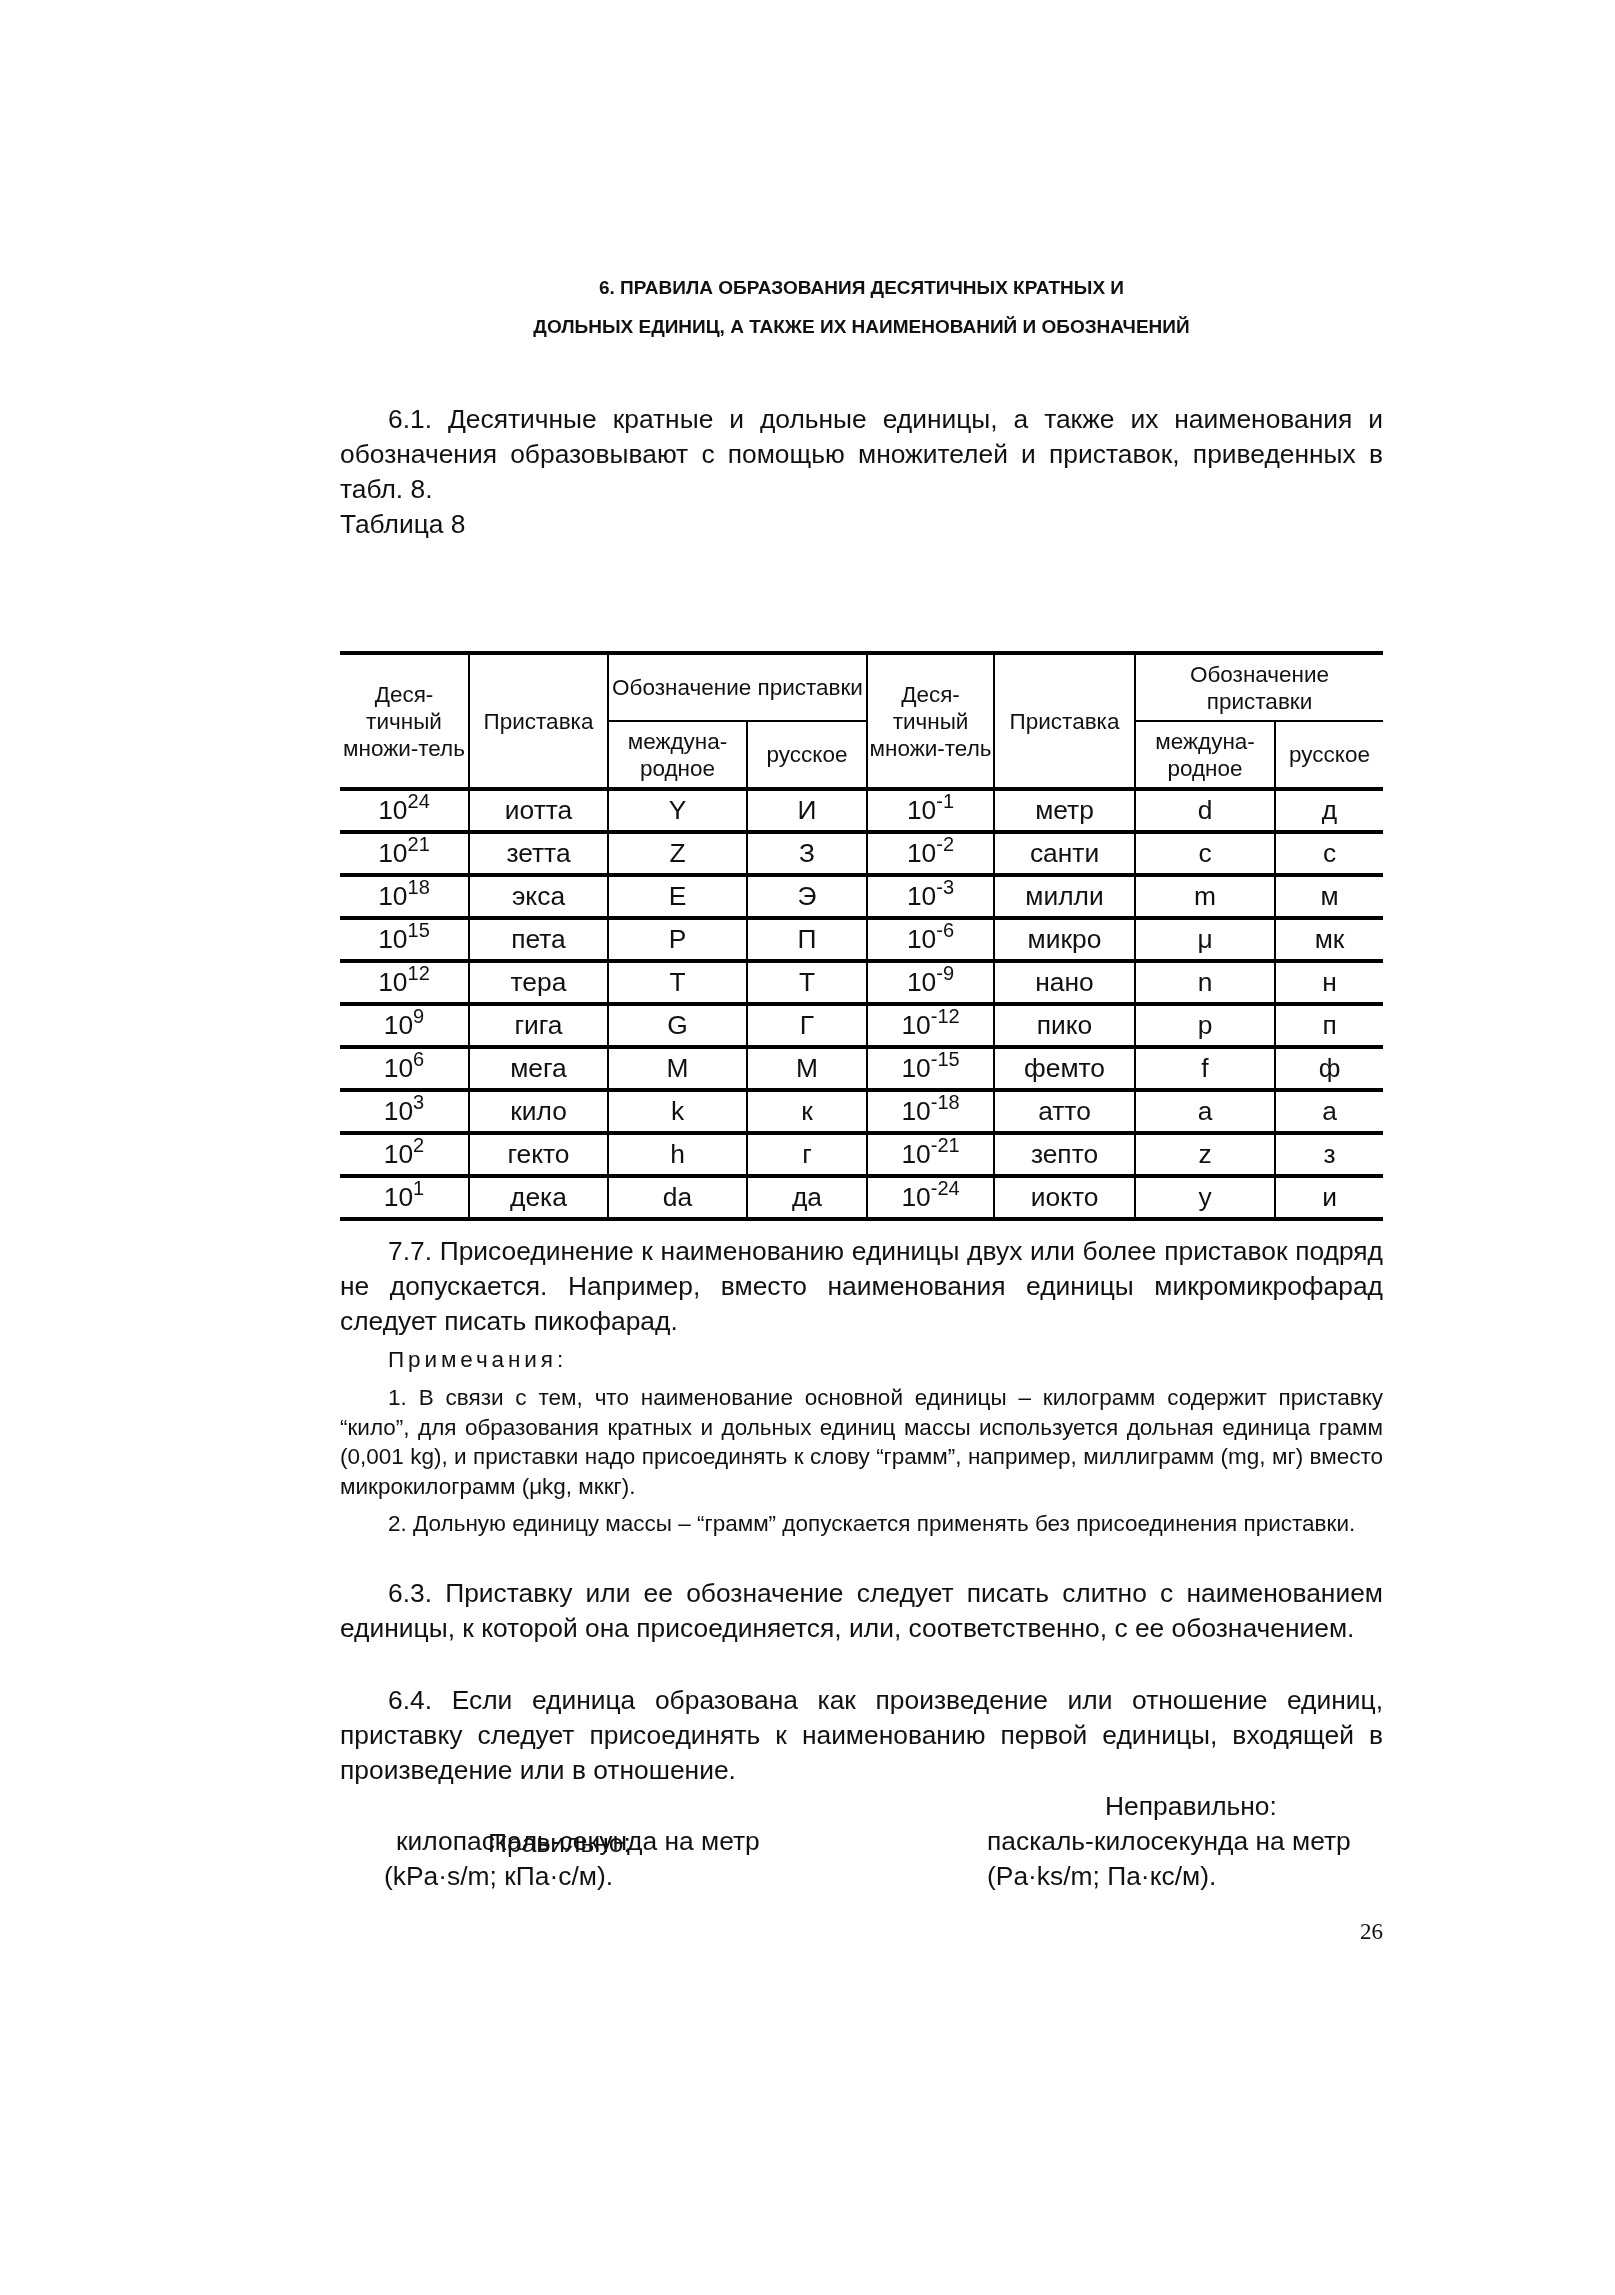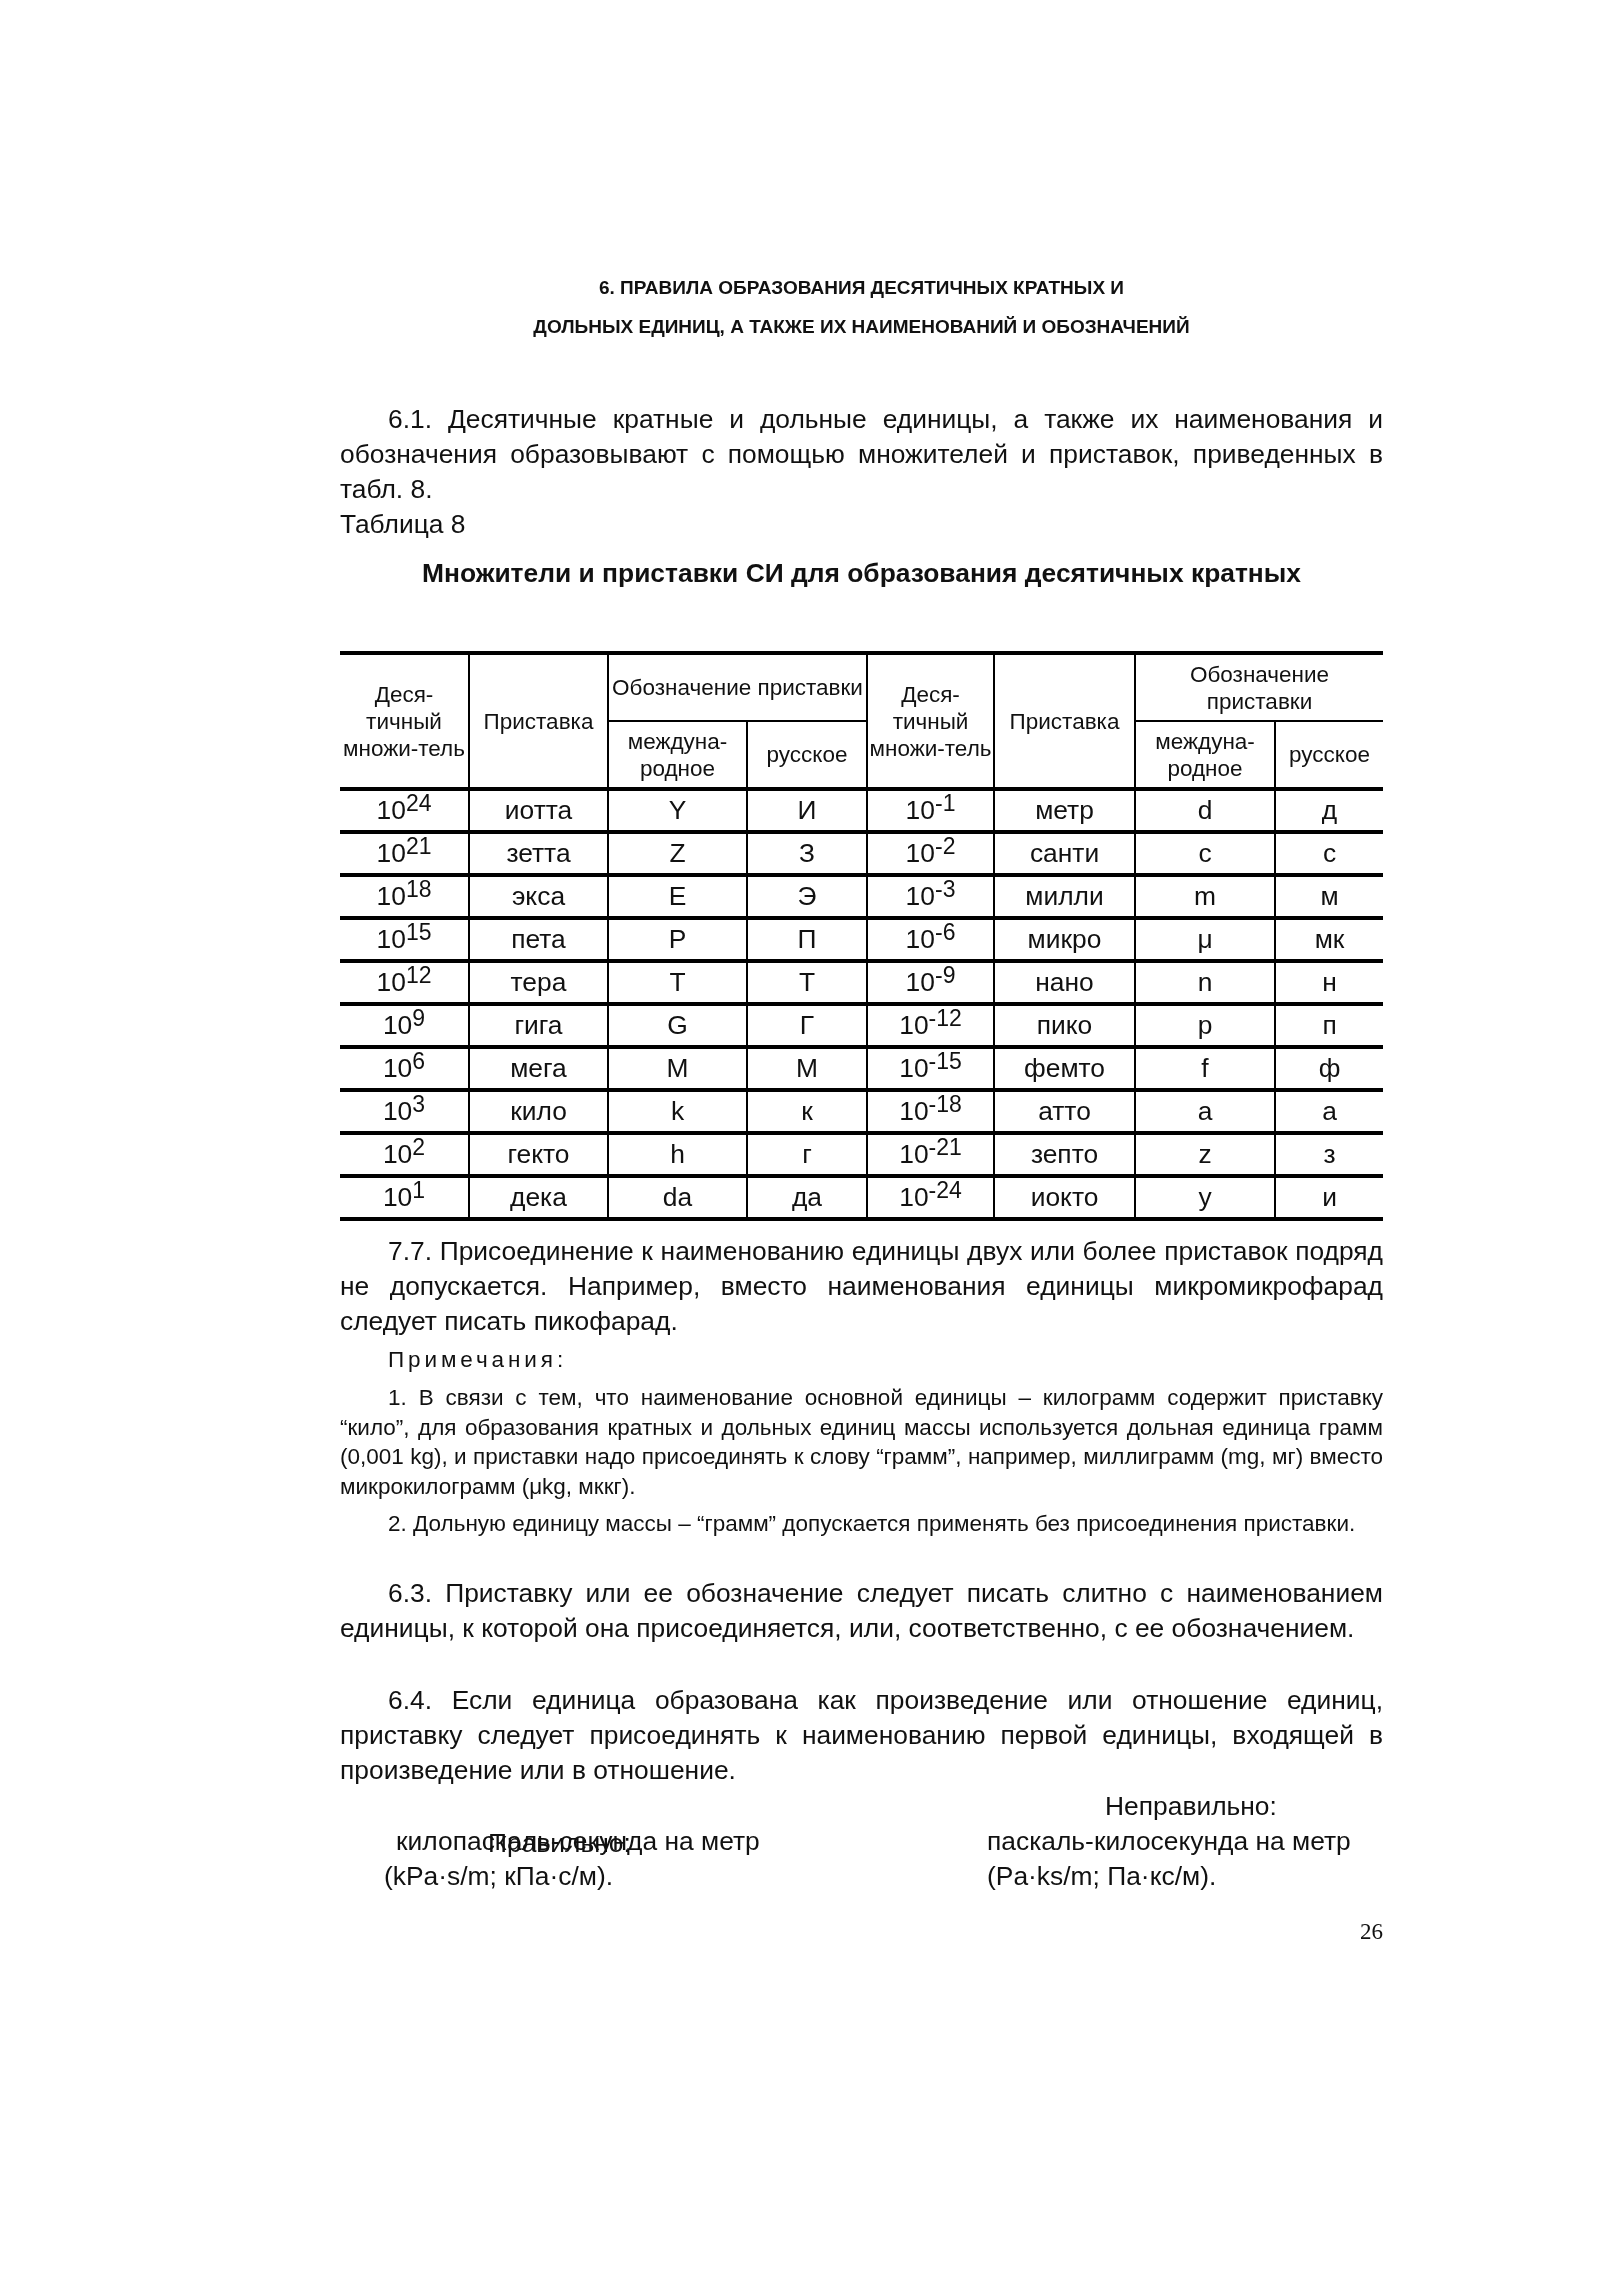--- a/index.html
+++ b/index.html
@@ -14,42 +14,41 @@
   .caption { top:556px; text-align:center; font-weight:bold; font-size:26.4px; line-height:34px; }
   table.prefixes { position:absolute; top:651px; left:0; width:1043px; border-collapse:collapse;
                    font-size:26.4px; table-layout:fixed; }
   table.prefixes th, table.prefixes td { border:2.3px solid #000; text-align:center; padding:0; }
   table.prefixes th { font-weight:normal; font-size:22.5px; line-height:27px; }
   table.prefixes thead tr:first-child th { border-top:4.7px solid #000; }
   table.prefixes tbody tr td { height:39px; border-top:4.7px solid #000; }
   table.prefixes tbody tr:last-child td { border-bottom:4.7px solid #000; }
   table.prefixes td:first-child, table.prefixes th:first-child { border-left:none; }
   table.prefixes td:last-child, table.prefixes th:last-child { border-right:none; }
-  sup { font-size:23px; vertical-align:top; position:relative; top:-4.7px; }
+  sup { font-size:20px; vertical-align:top; position:relative; top:-4.7px; }
   .note { font-size:22.5px; line-height:29.5px; text-align:justify; text-align-last:left; }
   .spaced { letter-spacing:3.9px; font-size:22.5px; }
   .example { font-size:26.4px; line-height:35px; }
   .pagenum { top:1919px; text-align:right; font-family:"Liberation Serif", serif; font-size:23px; }
 </style>
 </head>
 <body>
 
 <div class="page">
 
   <div class="abs title">
     <div>6. ПРАВИЛА ОБРАЗОВАНИЯ ДЕСЯТИЧНЫХ КРАТНЫХ И</div>
     <div>ДОЛЬНЫХ ЕДИНИЦ, А ТАКЖЕ ИХ НАИМЕНОВАНИЙ И ОБОЗНАЧЕНИЙ</div>
   </div>
 
   <div class="abs para indent" style="top:402px;">6.1. Десятичные кратные и дольные единицы, а также их наименования и обозначения образовывают с помощью множителей и приставок, приведенных в табл. 8.</div>
 
   <div class="abs para right" style="top:507px;">Таблица 8</div>
 
   <div class="abs caption">
-    <div>Множители и приставки СИ для образования десятичных кратных</div>
   </div>
 
   <table class="prefixes">
     <colgroup>
       <col style="width:129px">
         <col style="width:139px">
         <col style="width:139px">
         <col style="width:120px">
       <col style="width:127px">
         <col style="width:141px">

